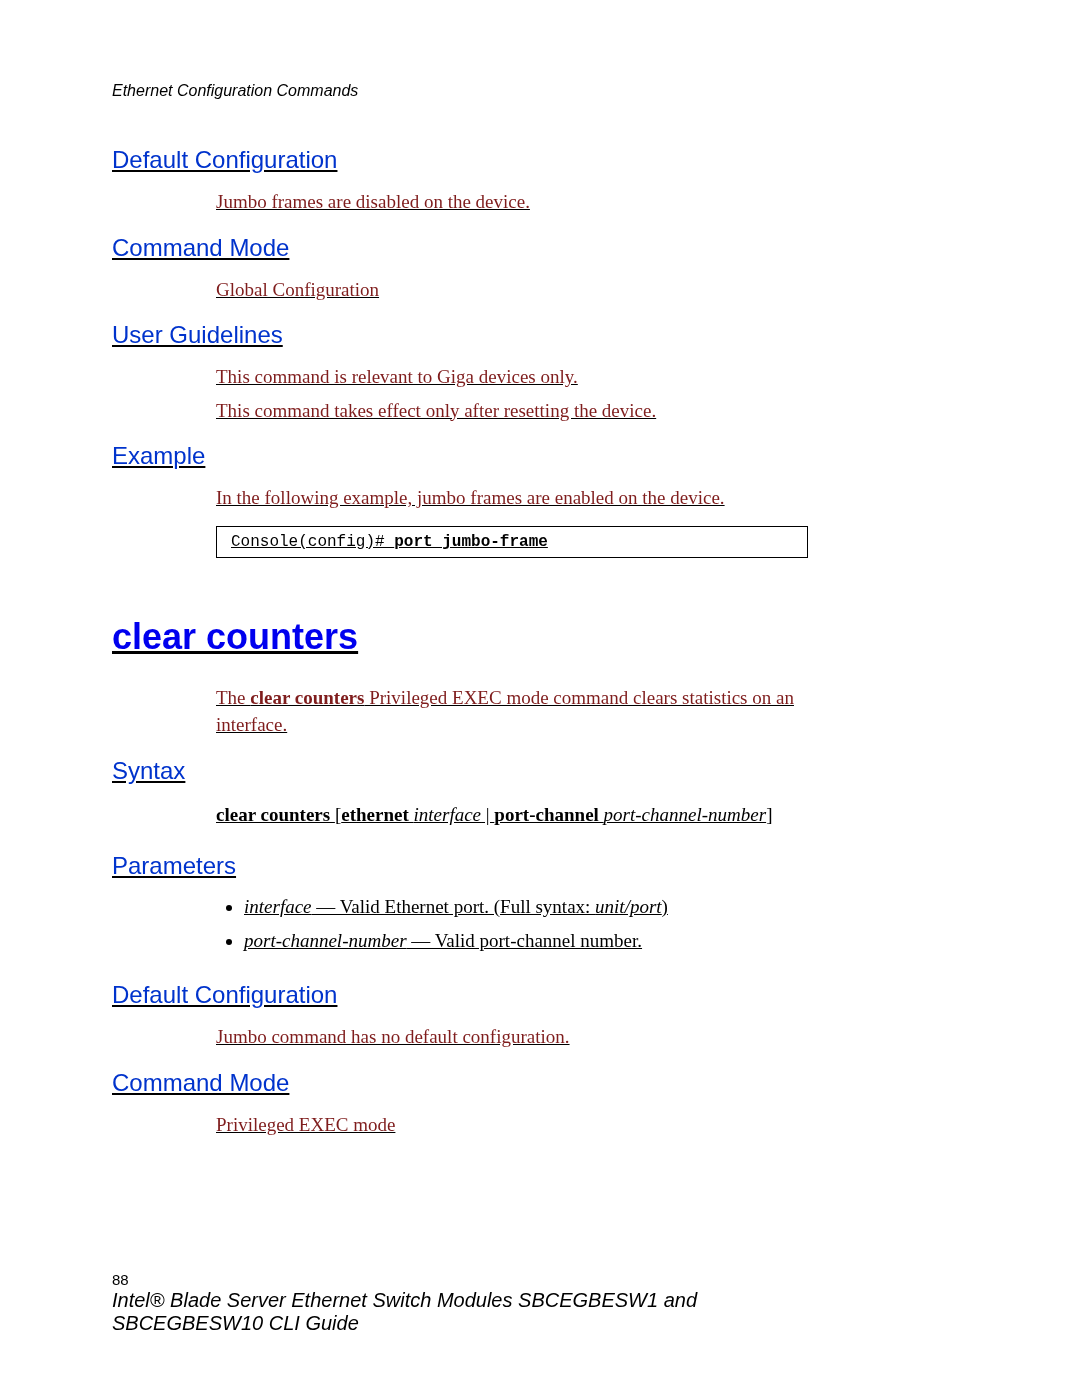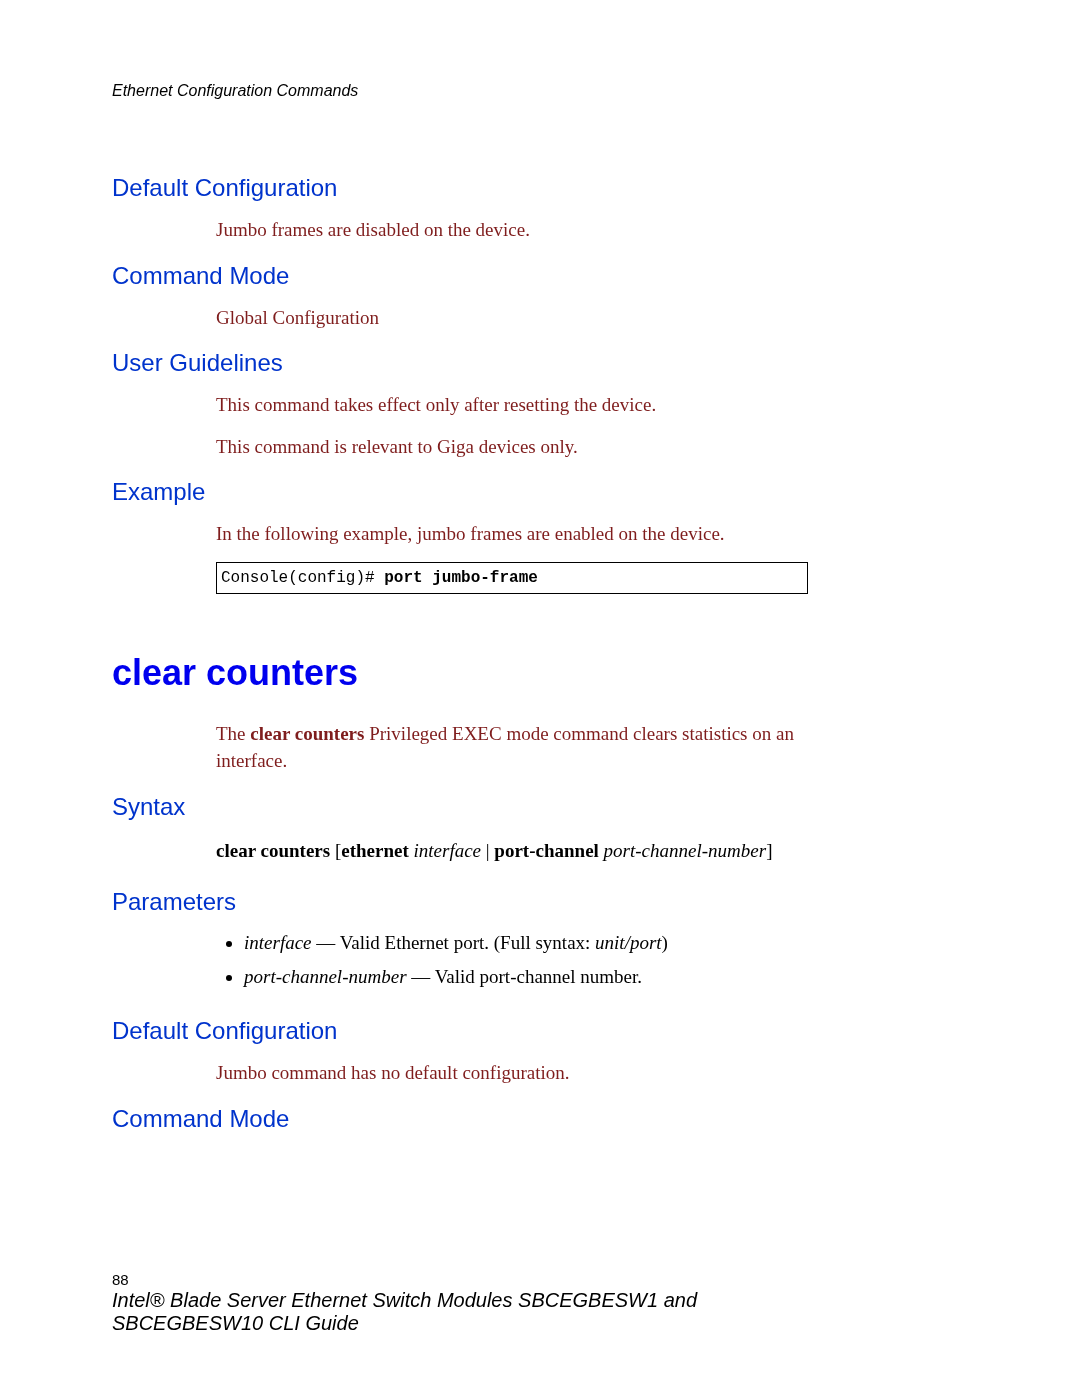--- a/index.html
+++ b/index.html
@@ -23,23 +23,24 @@
     top: 82px;
     left: 112px;
     right: 112px;
     font-family: Arial, Helvetica, sans-serif;
     font-style: italic;
     font-size: 16px;
     color: #000;
   }
   .content {
     position: absolute;
-    top: 156px;
+    top: 128px;
     left: 112px;
     right: 112px;
+    text-decoration: underline;
   }
   .section-heading {
     font-family: Arial, Helvetica, sans-serif;
     color: #0033cc;
     font-size: 24px;
     font-weight: 400;
     margin: 18px 0 14px 0;
   }
   .command-title {
     font-family: Arial, Helvetica, sans-serif;
@@ -51,21 +52,21 @@
   .body-p {
     font-size: 19px;
     line-height: 1.45;
     margin: 0 0 14px 104px;
     color: #7f1d1d;
   }
   .body-p.nomargin { margin-bottom: 6px; }
   .code-box {
     margin-left: 104px;
     border: 1px solid #000;
-    padding: 6px 4px;
+    padding: 6px 14px;
     font-family: "Courier New", Courier, monospace;
     font-size: 16px;
     white-space: pre;
   }
   .code-box .bold { font-weight: 700; }
   .syntax-line {
     margin-left: 104px;
     font-size: 19px;
   }
   .syntax-line .b { font-weight: 700; }
@@ -106,22 +107,22 @@
 
   <div class="content">
 
     <div class="section-heading">Default Configuration</div>
     <p class="body-p">Jumbo frames are disabled on the device.</p>
 
     <div class="section-heading">Command Mode</div>
     <p class="body-p">Global Configuration</p>
 
     <div class="section-heading">User Guidelines</div>
+    <p class="body-p nomargin">This command is relevant to Giga devices only.</p>
     <p class="body-p">This command takes effect only after resetting the device.</p>
-    <p class="body-p nomargin">This command is relevant to Giga devices only.</p>
 
     <div class="section-heading">Example</div>
     <p class="body-p">In the following example, jumbo frames are enabled on the device.</p>
     <div class="code-box"><span>Console(config)# </span><span class="bold">port jumbo-frame</span></div>
 
     <div class="command-title">clear counters</div>
     <p class="body-p">
       <span>The </span><b>clear counters</b><span> Privileged EXEC mode command clears statistics on an interface.</span>
     </p>
 
@@ -137,20 +138,21 @@
       </li>
       <li>
         <span class="i">port-channel-number</span><span> — Valid port-channel number.</span>
       </li>
     </ul>
 
     <div class="section-heading" style="margin-top:26px">Default Configuration</div>
     <p class="body-p">Jumbo command has no default configuration.</p>
 
     <div class="section-heading">Command Mode</div>
+    <p class="body-p">Privileged EXEC mode</p>
 
   </div>
 
   <div class="footer-row">
     <span class="footer-page">88</span>
     <span class="footer-title">Intel® Blade Server Ethernet Switch Modules SBCEGBESW1 and SBCEGBESW10 CLI Guide</span>
   </div>
 
 </div>
 

